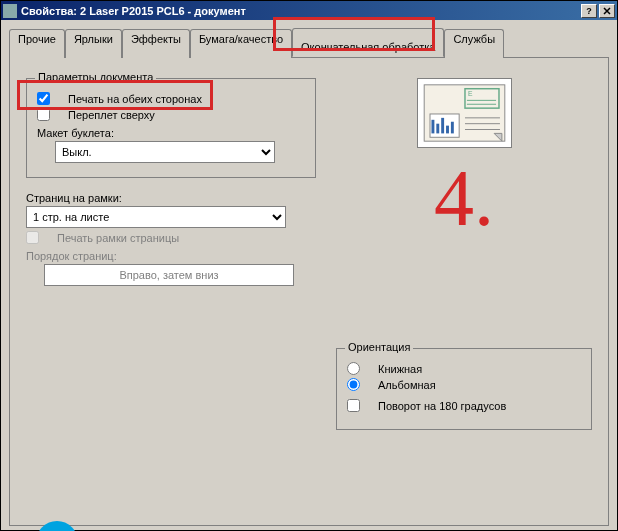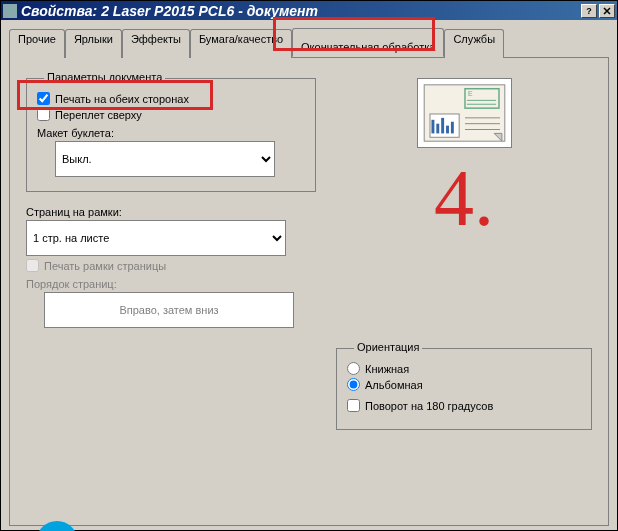--- a/index.html
+++ b/index.html
@@ -27,21 +27,21 @@
     height: 19px;
     display: flex;
     align-items: center;
     padding: 0 2px;
     font-weight: bold;
   }
   .titlebar .icon {
     width: 14px; height: 14px; margin-right: 4px;
     background: #8aa; display:inline-block;
   }
-  .titlebar .title { flex: 1; font-size: 14px; font-style: italic; }
+  .titlebar .title { flex: 1; font-size: 11px; }
   .titlebar-buttons { display:flex; gap:2px; }
   .titlebar-btn {
     width: 16px; height: 14px;
     background: #d4d0c8;
     border: 1px solid #fff;
     border-right-color: #404040; border-bottom-color:#404040;
     display:flex; align-items:center; justify-content:center;
     font-size:9px; font-weight:bold; color:#000;
     cursor:default;
   }
@@ -90,42 +90,42 @@
   .right-col { flex:1; padding-left: 20px; position:relative; }
 
   .groupbox {
     border: 1px solid #808080;
     padding: 10px 10px 14px 10px;
     position: relative;
     margin-bottom: 14px;
   }
   .groupbox > .legend {
     position:absolute;
-    top: -8px; left: 17px;
+    top: -8px; left: 8px;
     background: #d4d0c8;
     padding: 0 3px;
   }
 
   label.chk, label.rad {
     display:flex; align-items:center;
     margin: 3px 0;
-    gap: 5px;
+    gap: 18px;
   }
   input[type=checkbox], input[type=radio] {
     margin:0;
   }
   .indent { margin-left: 18px; }
   .disabled { color:#808080; }
 
   .field-label { margin: 6px 0 2px 0; display:block; }
   select, input[type=text] {
     font: inherit;
     background:#fff;
     border:1px solid #808080;
-    height:36px;
+    height:22px;
     padding:1px 2px;
   }
   select { width: 220px; }
   select.wide { width: 260px; }
   input.ro { width:250px;text-align:center; }
 
   .preview {
     width: 95px; height: 70px;
     border: 1px solid #808080;
     background: #fff;

